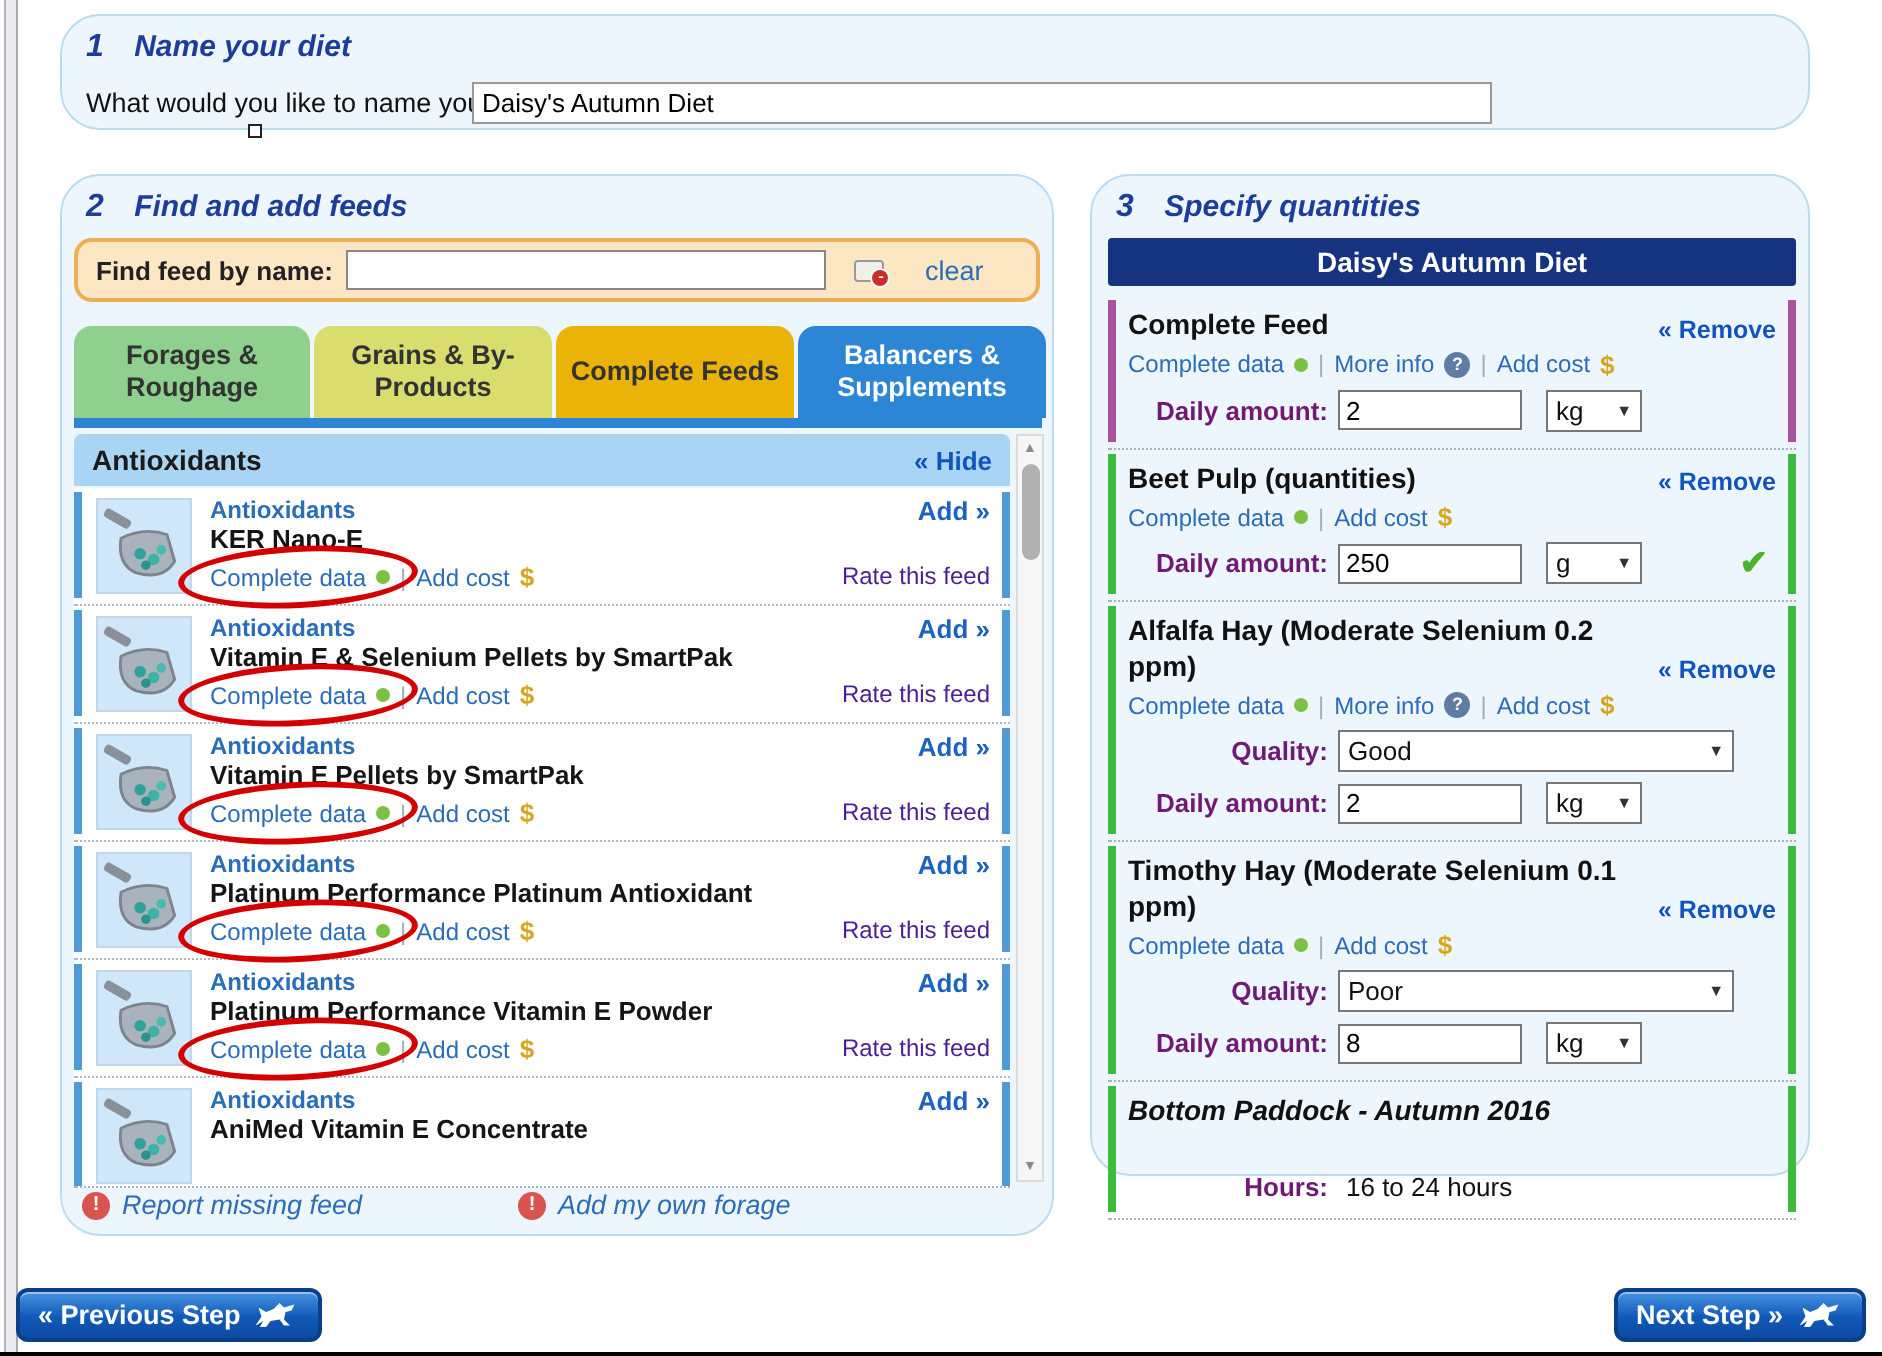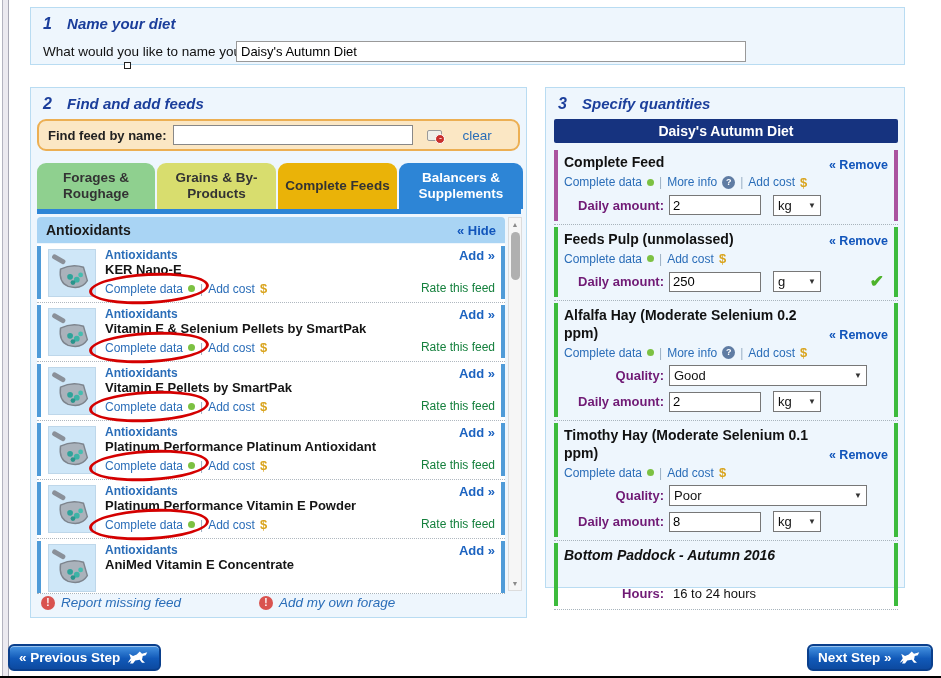--- a/index.html
+++ b/index.html
@@ -5,21 +5,21 @@
   * { box-sizing: border-box; }
   html,body { margin:0; padding:0; background:#fff; }
   body { font-family:"Liberation Sans", sans-serif; }
   .screen { position:relative; width:941px; height:678px; background:#fff; overflow:hidden; border-bottom:2px solid #000; }
 
   
   .edge-strip { position:absolute; left:2px; top:0; width:7px; height:676px;
     background:#eceaf0; border-left:1px solid #b4b4c0; border-right:1px solid #a8a8b4; }
 
   
-  .panel { position:absolute; background:#eef6fd; border:1px solid #b9dcf2; border-radius:0; }
+  .panel { position:absolute; background:#eef6fd; border:1px solid #b9dcf2; border-radius:20px; }
   .p1 { left:30px; top:7px;  width:875px; height:58px; }
   .p2 { left:30px; top:87px; width:497px; height:531px; }
   .p3 { left:545px; top:87px; width:360px; height:501px; }
 
   .step-head { position:absolute; left:12px; top:7px; color:#1b3e9b; font-style:italic; font-weight:bold; font-size:15px; }
   .step-head .num { font-size:16px; margin-right:11px; }
 
   
   .q-label { position:absolute; left:12px; top:36px; font-size:13.5px; color:#111; }
   .diet-input { position:absolute; left:205px; top:33px; width:510px; height:21px;
@@ -65,21 +65,21 @@
   .frow .rbar { position:absolute; right:0; top:2px; bottom:3px; width:4px; background:#4f9bd8; }
   .thumb { position:absolute; left:11px; top:5px; width:48px; height:48px; border:1px solid #bed7ea; }
   .fcat  { position:absolute; left:68px; top:4px;  font-weight:bold; font-size:12px; color:#2a6db8; cursor:pointer; }
   .fname { position:absolute; left:68px; top:18px; font-weight:bold; font-size:13px; color:#151515; white-space:nowrap; width:336px; }
   .flinks{ position:absolute; left:68px; top:37px; font-size:12px; display:flex; align-items:center; gap:5px; }
   .blue-link { color:#2a6db8; cursor:pointer; }
   .gdot { width:7px; height:7px; border-radius:50%; background:#7cc142; display:inline-block; }
   .ldiv { color:#9bb0c4; }
   .dollar { color:#d9a41e; font-weight:bold; font-size:13px; cursor:pointer; }
   .fadd  { position:absolute; right:10px; top:4px; font-weight:bold; font-size:13px; color:#1c63c0; cursor:pointer; }
-  .frate { position:absolute; right:10px; top:37px; font-size:12px; color:#15803d; cursor:pointer; }
+  .frate { position:absolute; right:10px; top:37px; font-size:12px; color:#4c1d95; cursor:pointer; }
   .red-ellipse { position:absolute; left:52px; top:29px; width:120px; height:31px;
     border:3px solid #d40000; border-radius:50%; transform:rotate(-3deg); z-index:4; pointer-events:none; }
 
   .p2-footer { position:absolute; left:0; top:507px; width:100%; height:22px; }
   .foot-link { position:absolute; display:flex; align-items:center; gap:6px; cursor:pointer; }
   .foot-link.f1 { left:10px; } .foot-link.f2 { left:228px; }
   .warn-icon { width:14px; height:14px; border-radius:50%; background:#d9534f; color:#fff; font-weight:bold;
     font-size:10px; line-height:14px; text-align:center; }
   .foot-text { font-style:italic; font-size:13.5px; color:#2a6db8; }
 
@@ -364,21 +364,21 @@
             <span>kg</span>
             <span class="sel-arrow">▼</span>
           </span>
         </div>
       </div>
 
       <div class="ditem">
         <div class="lbar" style="background-color: rgb(61, 187, 61);"></div>
           <div class="rbar" style="background-color: rgb(61, 187, 61);"></div>
         <div class="dname-row">
-          <span class="dname">Feeds Pulp (unmolassed)</span>
+          <span class="dname">Beet Pulp (quantities)</span>
           <span class="remove-link">« Remove</span>
         </div>
         <div class="dlinks">
           <span class="blue-link">Complete data</span>
           <span class="gdot"></span>
           <span class="ldiv">|</span>
           <span class="blue-link">Add cost</span>
           <span class="dollar">$</span>
         </div>
         <div class="field-row">

